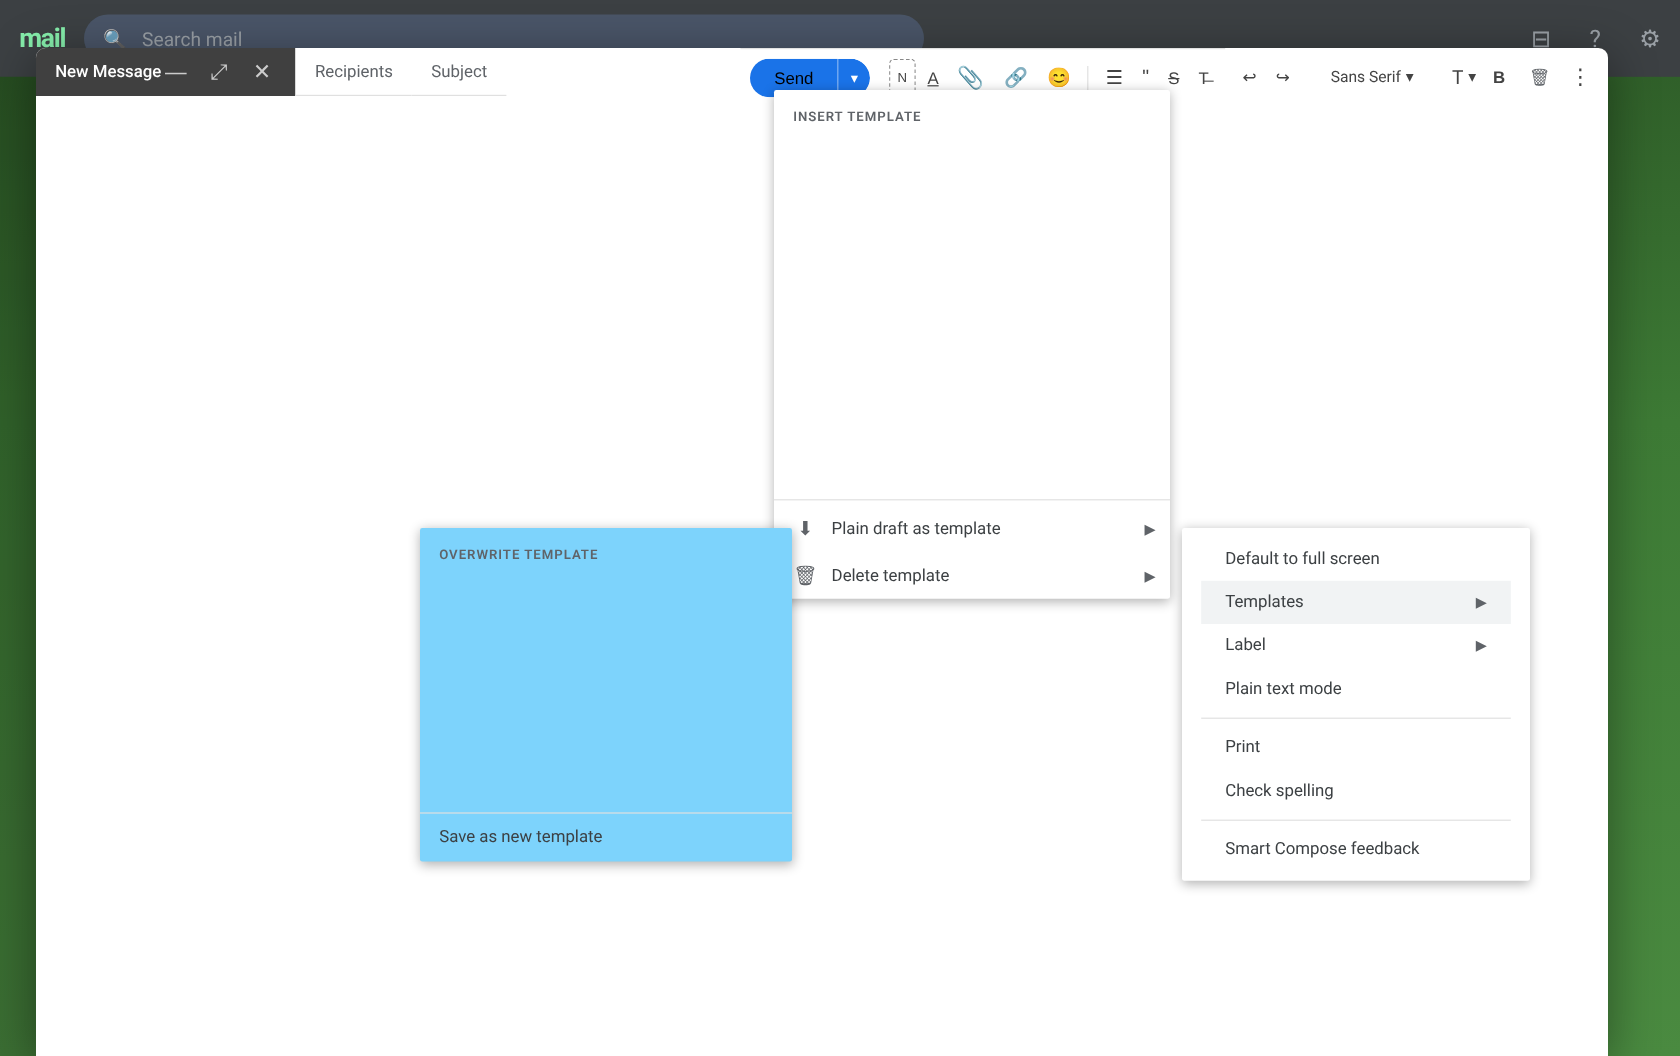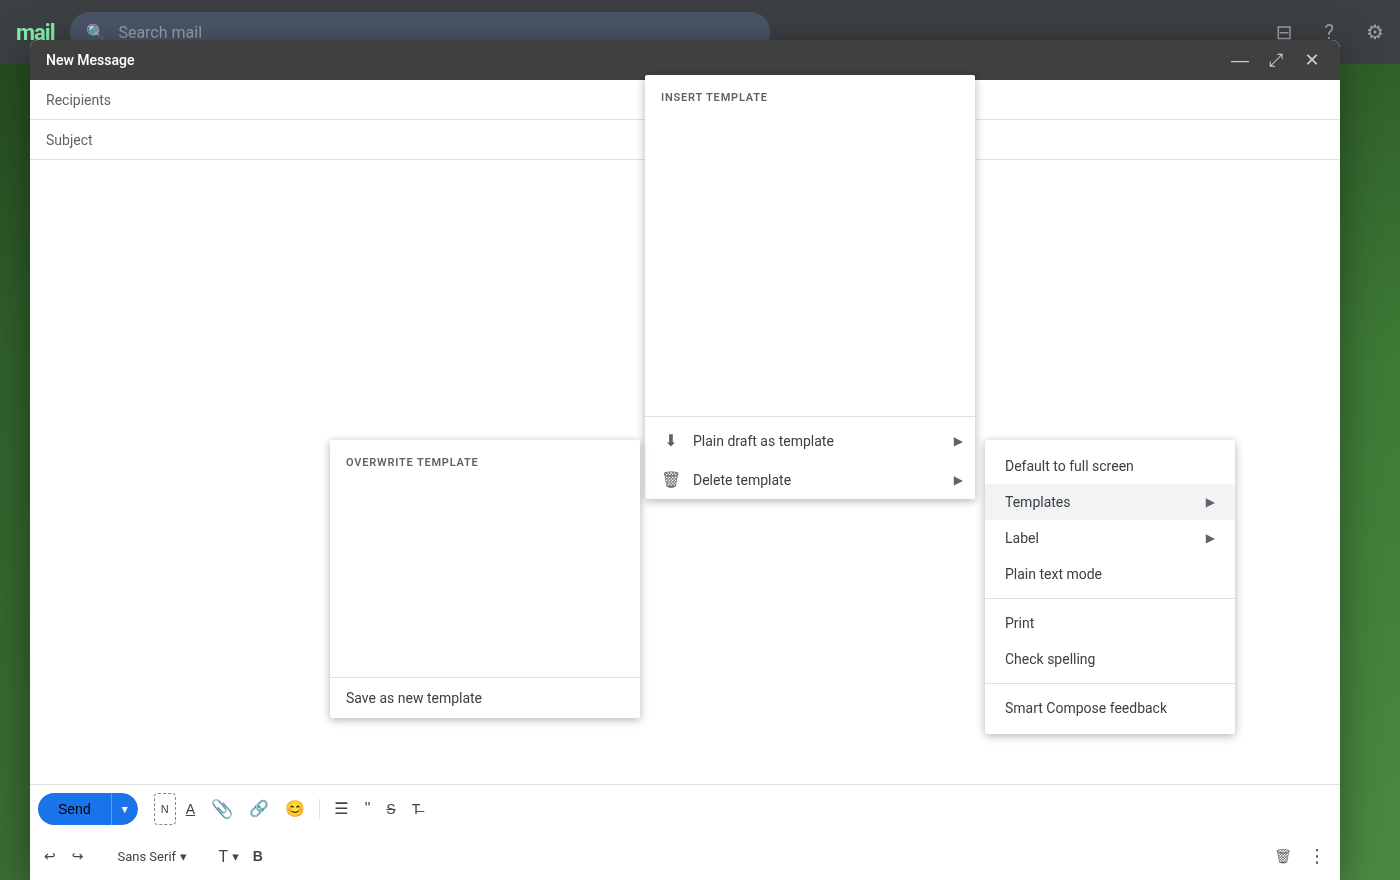--- a/index.html
+++ b/index.html
@@ -65,21 +65,20 @@
     .compose-window {
       position: absolute;
       bottom: 0;
       left: 30px;
       width: 1310px;
       height: 840px;
       background: #fff;
       border-radius: 8px 8px 0 0;
       box-shadow: 0 8px 40px rgba(0,0,0,0.4);
       display: flex;
-      flex-direction: column;
       overflow: hidden;
     }
 
     .compose-header {
       background: #404040;
       height: 40px;
       display: flex;
       align-items: center;
       padding: 0 16px;
       flex-shrink: 0;
@@ -246,23 +245,23 @@
       color: #5f6368;
       font-size: 16px;
       width: 20px;
       text-align: center;
     }
 
     
     .overwrite-panel {
       position: absolute;
       top: 440px;
-      left: 330px;
+      left: 350px;
       width: 310px;
-      background: #ffffff;
+      background: #7dd3fc;
       border-radius: 2px;
       box-shadow: 0 2px 10px rgba(0,0,0,0.3);
       z-index: 110;
     }
 
     .overwrite-panel-header {
       color: #5f6368;
       font-size: 11px;
       font-weight: 600;
       letter-spacing: 0.8px;
@@ -280,26 +279,26 @@
       font-size: 14px;
       color: #3c4043;
       cursor: pointer;
     }
 
     
     .more-options-menu {
       position: absolute;
       top: 440px;
       left: 985px;
-      width: 250px;
+      width: 290px;
       background: #fff;
       border-radius: 2px;
       box-shadow: 0 2px 10px rgba(0,0,0,0.3);
       z-index: 120;
-      padding: 8px 0;
+      padding: 8px 16px;
     }
 
     .more-options-item {
       padding: 10px 20px;
       font-size: 14px;
       color: #3c4043;
       cursor: pointer;
       display: flex;
       align-items: center;
       justify-content: space-between;

